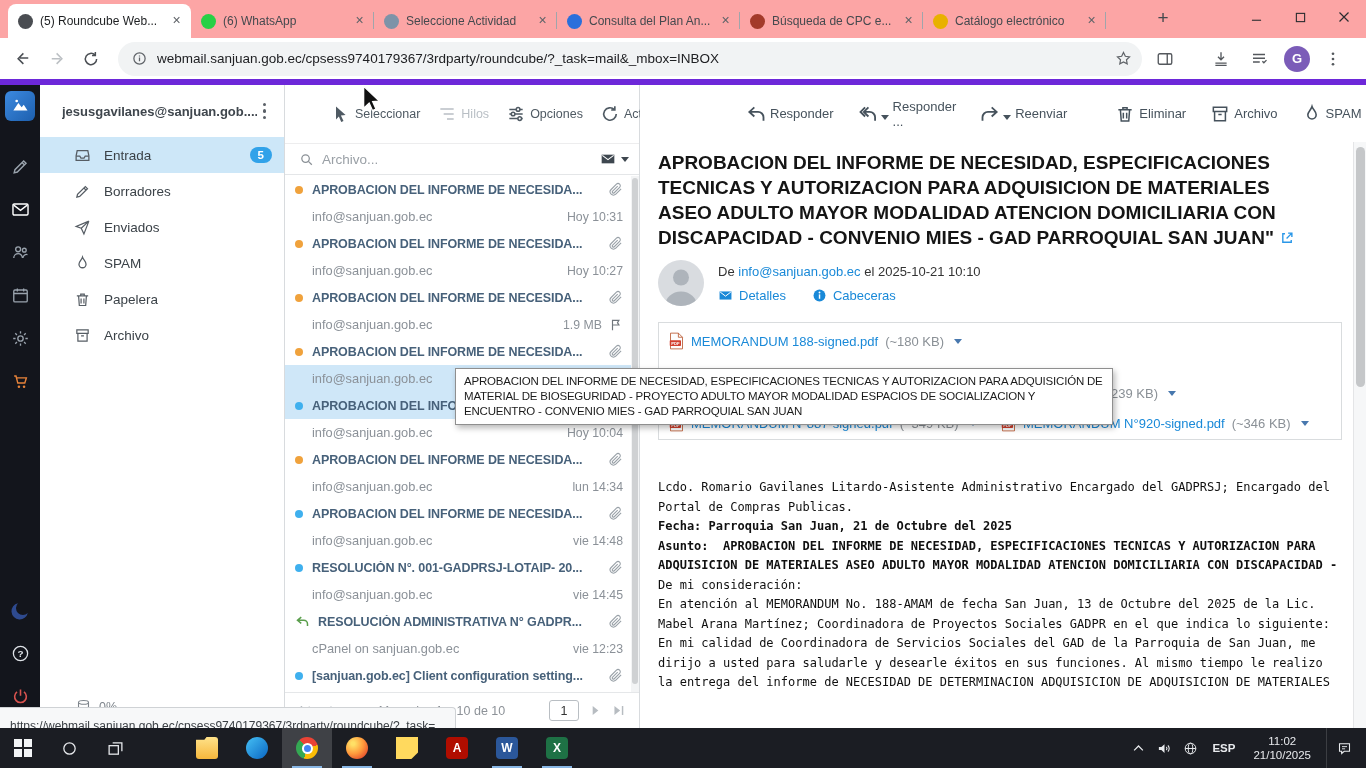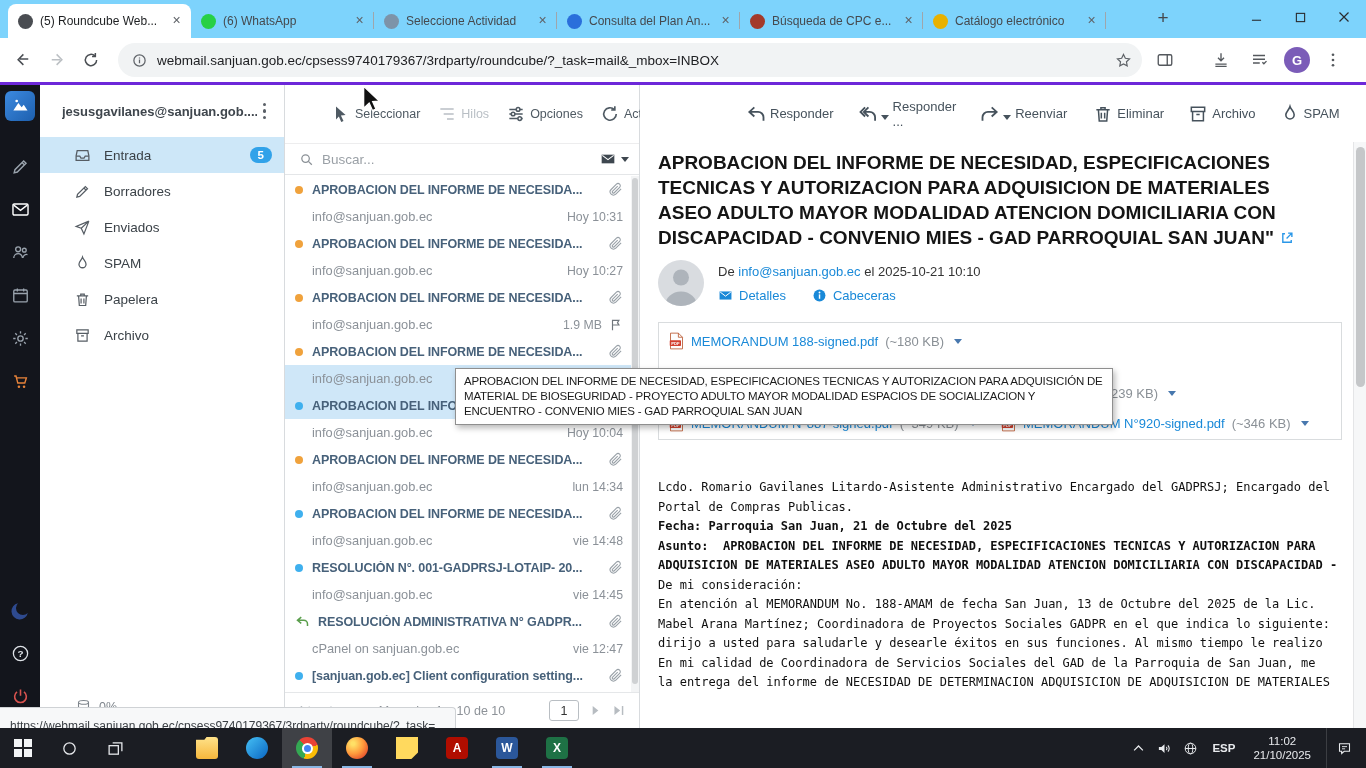--- a/index.html
+++ b/index.html
@@ -2,34 +2,34 @@
 <html><head>
 <meta charset="utf-8">
 <style>
 *{margin:0;padding:0;box-sizing:border-box}
 html,body{width:1366px;height:768px}
 body{font-family:"Liberation Sans",sans-serif;background:#fff;overflow:hidden}
 .screen{position:relative;width:1366px;height:768px;overflow:hidden;background:#fff}
 svg{display:block}
 
 
-.tabstrip{position:absolute;left:0;top:0;width:1366px;height:38px;background:#7dd3fc}
+.tabstrip{position:absolute;left:0;top:0;width:1366px;height:38px;background:#fca5a5}
 .tabs{position:absolute;left:8px;top:4px;height:34px;display:flex}
 .tab{position:relative;width:183px;height:34px;display:flex;align-items:center;gap:7px;padding:0 6px 0 10px;border-radius:8px 8px 0 0;color:#45494e;font-size:12px}
 .tab.active{background:#fff;color:#1d1f21}
 .tab:not(.active)::after{content:"";position:absolute;right:0;top:8px;height:17px;width:1px;background:#9fa5ab}
 .favicon{width:15px;height:15px;border-radius:50%;flex:0 0 15px}
 .tab-title{flex:1;white-space:nowrap;overflow:hidden}
 .tab-close{width:17px;height:17px;line-height:15px;text-align:center;border-radius:50%;font-size:14px;color:#5f6368;flex:0 0 17px}
 .newtab{position:absolute;left:1150px;top:6px;width:26px;height:26px;text-align:center;line-height:24px;font-size:19px;color:#45494e;border-radius:50%}
 .winctl{position:absolute;right:0;top:0;height:34px;display:flex}
 .winctl .wbtn{width:44px;height:34px;display:flex;align-items:center;justify-content:center;color:#2a2c2f}
 
 
-.urlrow{position:absolute;left:0;top:38px;width:1366px;height:47px;background:#fff;display:flex;align-items:center;border-bottom:3px solid #6d28d9;padding-left:8px}
+.urlrow{position:absolute;left:0;top:38px;width:1366px;height:47px;background:#fff;display:flex;align-items:center;border-bottom:6px solid #6d28d9;padding-left:8px}
 .nav-ic{width:30px;height:30px;display:flex;align-items:center;justify-content:center;color:#4b4f54;margin-right:4px}
 .nav-ic.disabled{color:#bcc0c4}
 .nav-ic svg{width:18px;height:18px}
 .urlpill{height:34px;width:1024px;margin-left:8px;background:#f1f3f4;border-radius:17px;display:flex;align-items:center;padding:0 10px 0 14px;gap:10px}
 .urlpill .site-ic{color:#5f6368}
 .urlpill .site-ic svg{width:15px;height:15px}
 .urltext{flex:1;font-size:13.5px;color:#202124;white-space:nowrap;overflow:hidden}
 .star-ic{color:#5f6368}
 .star-ic svg{width:17px;height:17px}
 .after-ic{width:30px;height:30px;display:flex;align-items:center;justify-content:center;color:#54585d;margin-left:8px}
@@ -431,21 +431,21 @@
           <span>Actualizar</span>
         </div>
       </div>
       <div class="searchrow">
         <span class="mag">
             <svg viewBox="0 0 24 24">
               <circle cx="10.5" cy="10.5" r="6" fill="none" stroke="currentColor" stroke-width="2"></circle>
               <path d="M15 15 L20.5 20.5" stroke="currentColor" stroke-width="2"></path>
             </svg>
           </span>
-        <span class="search-ph">Buscar...</span>
+        <span class="search-ph">Archivo...</span>
         <span class="scope">
           <svg viewBox="0 0 24 24">
               <path d="M2.5 5.5 h19 v13 h-19 Z" fill="currentColor"></path>
               <path d="M3.5 6.5 L12 13 l8.5-6.5" fill="none" stroke="#fff" stroke-width="1.6"></path>
             </svg>
           <i class="sc-caret"></i>
         </span>
       </div>
       <div class="msglist" id="msglist">
           <div class="msg clip-top">
@@ -579,21 +579,21 @@
               </svg>
       <span class="subject">RESOLUCIÓN ADMINISTRATIVA N° GADPR...</span>
       <svg class="clip" viewBox="0 0 24 24">
                 <path d="M21 11 L12.5 19.5 a5.3 5.3 0 0 1 -7.5 -7.5 L13.5 3.5 a3.6 3.6 0 0 1 5.1 5.1 L10 17.2 a1.8 1.8 0 0 1 -2.6 -2.6 L15.5 6.5" fill="none" stroke="currentColor" stroke-width="1.7"></path>
               </svg>
     </div>
   </div>
           <div class="msg">
     <div class="msg-line sender-line">
       <span class="sender">cPanel on sanjuan.gob.ec</span>
-      <span class="mdate">vie 12:47</span>
+      <span class="mdate">vie 12:23</span>
 
     </div>
     <div class="msg-line subject-line">
       <span class="dot blue"></span>
 
       <span class="subject">[sanjuan.gob.ec] Client configuration setting...</span>
       <svg class="clip" viewBox="0 0 24 24">
                 <path d="M21 11 L12.5 19.5 a5.3 5.3 0 0 1 -7.5 -7.5 L13.5 3.5 a3.6 3.6 0 0 1 5.1 5.1 L10 17.2 a1.8 1.8 0 0 1 -2.6 -2.6 L15.5 6.5" fill="none" stroke="currentColor" stroke-width="1.7"></path>
               </svg>
     </div>
@@ -649,21 +649,21 @@
         </div>
         <div class="tbtn">
           <div class="iconrow">
               <svg width="20" height="20" viewBox="0 0 24 24">
                 <path d="M14 15 L20 9.5 L14 4 M20 9.5 H9.5 A6.5 6.5 0 0 0 3 16 V20" fill="none" stroke="currentColor" stroke-width="2.2"></path>
               </svg>
               <i class="caret"></i>
             </div>
           <span>Reenviar</span>
         </div>
-        <div class="tbtn" style="margin-left:2px">
+        <div class="tbtn" style="margin-left:24px">
           <svg viewBox="0 0 24 24">
               <path d="M4 7 h16 M9.5 7 V4.5 h5 V7 M6.5 7 l1 13.5 h9 l1-13.5 M10 10.5 v7 M14 10.5 v7" fill="none" stroke="currentColor" stroke-width="1.8"></path>
             </svg>
           <span>Eliminar</span>
         </div>
         <div class="tbtn">
           <svg viewBox="0 0 24 24">
               <path d="M4 4 h16 v5 H4 Z M5.5 9 V20 h13 V9 M10 12.5 h4" fill="none" stroke="currentColor" stroke-width="1.8"></path>
             </svg>
           <span>Archivo</span>
@@ -770,22 +770,22 @@
 
         <div class="mailbody" id="mailbody">
             <div class="bodyline">Lcdo. Romario Gavilanes Litardo-Asistente Administrativo Encargado del GADPRSJ; Encargado del</div>
             <div class="bodyline">Portal de Compras Publicas.</div>
             <div class="bodyline bold">Fecha: Parroquia San Juan, 21 de Octubre del 2025</div>
             <div class="bodyline bold">Asunto:  APROBACION DEL INFORME DE NECESIDAD, ESPECIFICACIONES TECNICAS Y AUTORIZACION PARA</div>
             <div class="bodyline bold">ADQUISICION DE MATERIALES ASEO ADULTO MAYOR MODALIDAD ATENCION DOMICILIARIA CON DISCAPACIDAD -</div>
             <div class="bodyline">De mi consideración:</div>
             <div class="bodyline">En atención al MEMORANDUM No. 188-AMAM de fecha San Juan, 13 de Octubre del 2025 de la Lic.</div>
             <div class="bodyline">Mabel Arana Martínez; Coordinadora de Proyectos Sociales GADPR en el que indica lo siguiente:</div>
+            <div class="bodyline">En mi calidad de Coordinadora de Servicios Sociales del GAD de la Parroquia de San Juan, me</div>
             <div class="bodyline">dirijo a usted para saludarle y desearle éxitos en sus funciones. Al mismo tiempo le realizo</div>
-            <div class="bodyline">En mi calidad de Coordinadora de Servicios Sociales del GAD de la Parroquia de San Juan, me</div>
             <div class="bodyline">la entrega del informe de NECESIDAD DE DETERMINACION ADQUISICION DE ADQUISICION DE MATERIALES</div>
           </div>
       </div>
       <div class="rscroll">
           <i></i>
         </div>
     </div>
   </div>
 
   <div class="tooltip">APROBACION DEL INFORME DE NECESIDAD, ESPECIFICACIONES TECNICAS Y AUTORIZACION PARA ADQUISICIÓN DE MATERIAL DE BIOSEGURIDAD - PROYECTO ADULTO MAYOR MODALIDAD ESPACIOS DE SOCIALIZACION Y ENCUENTRO - CONVENIO MIES - GAD PARROQUIAL SAN JUAN</div>

